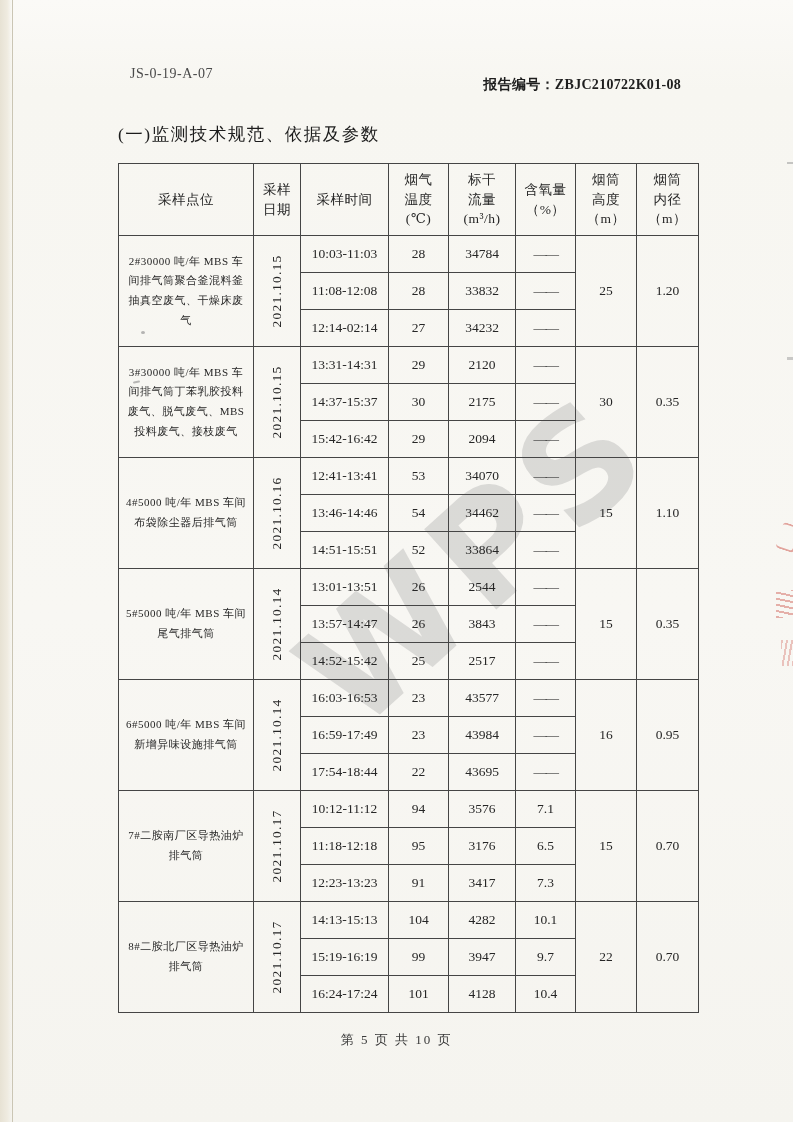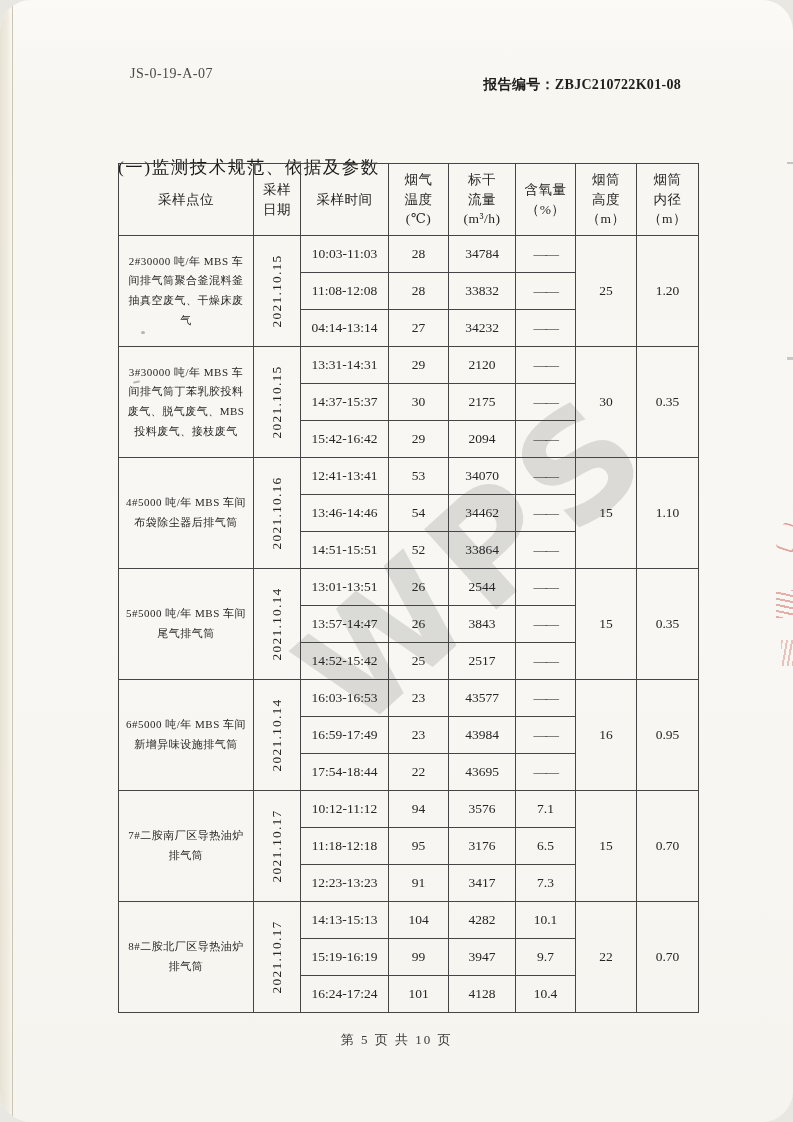--- a/index.html
+++ b/index.html
@@ -1,26 +1,26 @@
 <!DOCTYPE html>
 <html><head>
 <meta charset="utf-8">
 <style>
   html,body{margin:0;padding:0;background:#e9e7e2;}
   .page{
     position:relative; width:793px; height:1122px; overflow:hidden;
     background:linear-gradient(180deg,#fbfaf7 0%, #f7f6f1 8%, #f8f7f3 55%, #f5f4ef 100%);
-    font-family:"Liberation Serif","DejaVu Serif",serif; color:#2b2b2b;border-radius:31px;
+    font-family:"Liberation Serif","DejaVu Serif",serif; color:#2b2b2b;
   }
   .edge-left{position:absolute;left:0;top:0;width:12px;height:100%;
     background:linear-gradient(90deg,#e7e2d4 0%,#efebe0 60%,rgba(0,0,0,0) 100%);
     border-right:1px solid rgba(150,142,120,0.35);}
   .doc-code{position:absolute;left:130px;top:66px;font-size:14px;color:#4a4a4a;letter-spacing:0.5px;}
   .report-no{position:absolute;right:112px;top:76px;font-size:14px;font-weight:bold;color:#1e1e1e;letter-spacing:0.3px;text-align:center;}
-  .section-title{position:absolute;left:118px;top:122px;font-size:17.5px;color:#1c1c1c;letter-spacing:1.5px;margin-top:33px;}
+  .section-title{position:absolute;left:118px;top:122px;font-size:17.5px;color:#1c1c1c;letter-spacing:1.5px;}
   .watermark{
     position:absolute;left:225px;top:415px;width:500px;height:290px;z-index:1;
     display:flex;align-items:center;justify-content:center;
     transform:rotate(-42deg);
     font-family:"DejaVu Sans","Liberation Sans",sans-serif;font-weight:bold;
     font-size:148px;color:rgba(160,160,160,0.34);letter-spacing:10px;
     pointer-events:none;user-select:none;
   }
   table.monitoring{
     position:absolute;left:118px;top:163px;width:580px;z-index:2;
@@ -112,21 +112,21 @@
           <td rowspan="3">25</td>
           <td rowspan="3">1.20</td>
         </tr>
         <tr>
           <td>11:08-12:08</td>
           <td>28</td>
           <td>33832</td>
           <td class="dash">——</td>
         </tr>
         <tr>
-          <td>04:14-13:14</td>
+          <td>12:14-02:14</td>
           <td>27</td>
           <td>34232</td>
           <td class="dash">——</td>
         </tr>
         <tr>
           <td rowspan="3" class="point-cell">3#30000 吨/年 MBS 车间排气筒丁苯乳胶投料废气、脱气废气、MBS 投料废气、接枝废气</td>
           <td rowspan="3" class="date-cell">
             <span class="v-text">2021.10.15</span>
           </td>
           <td>13:31-14:31</td>

